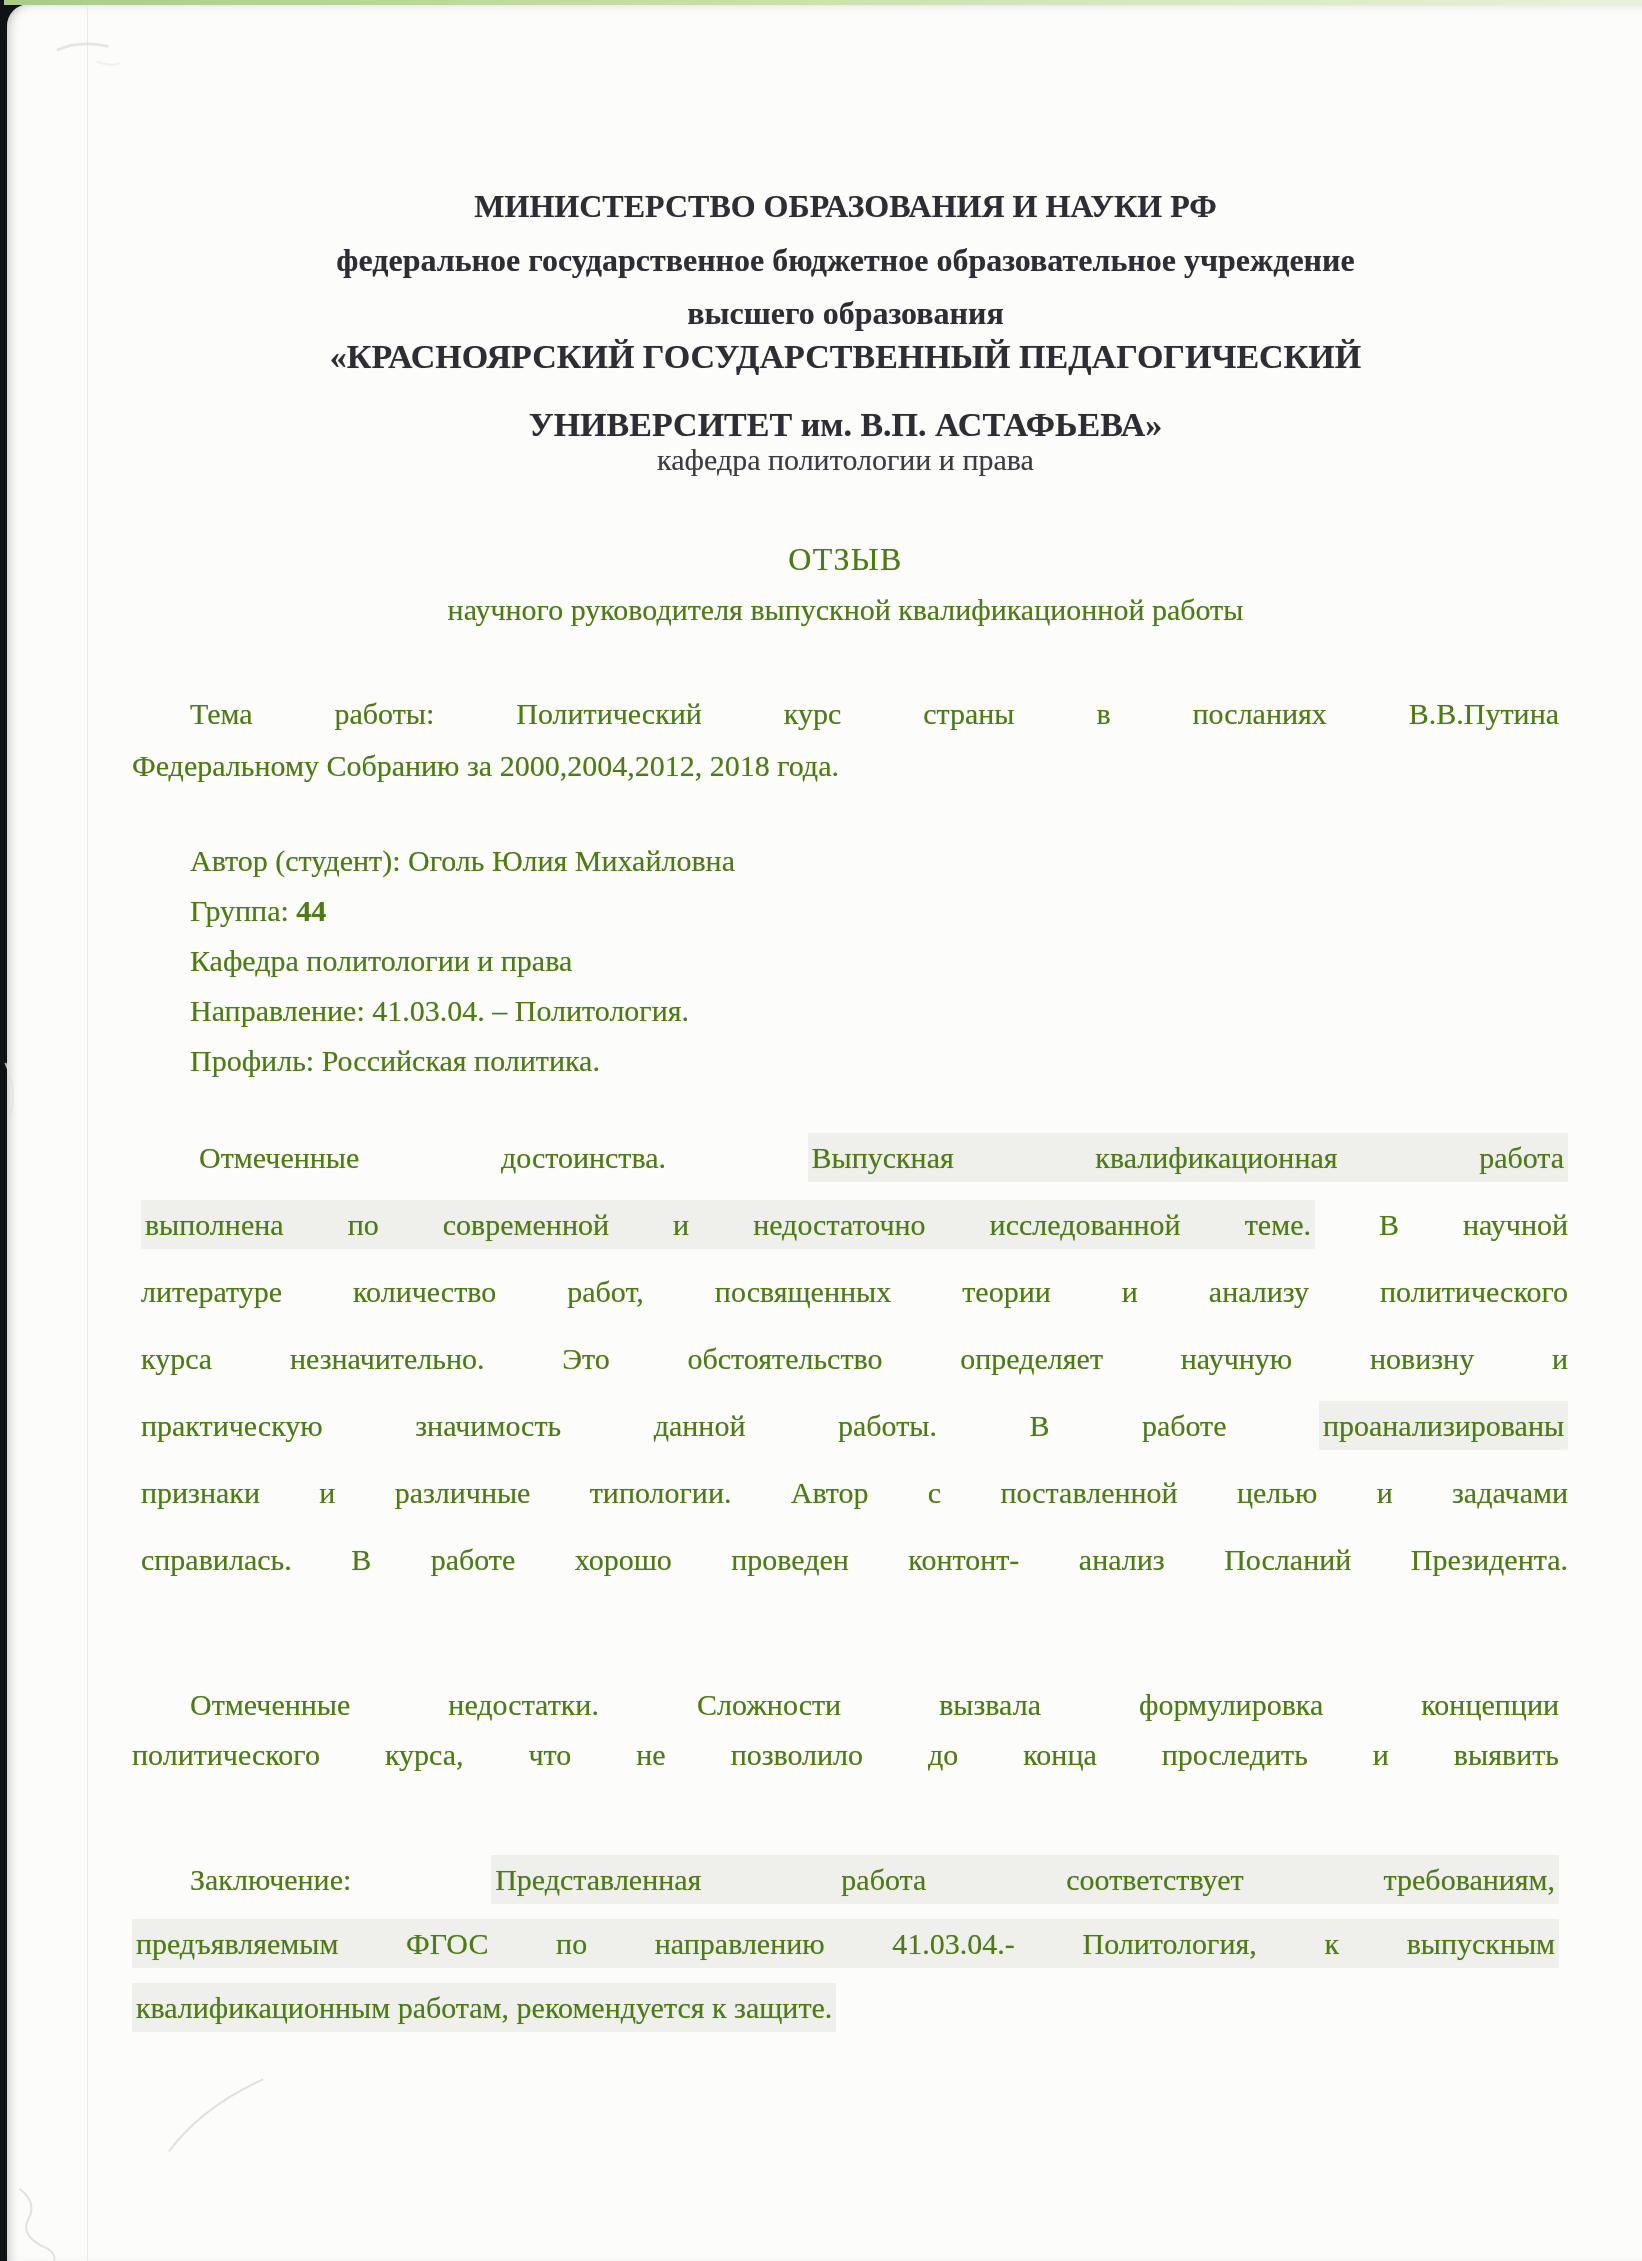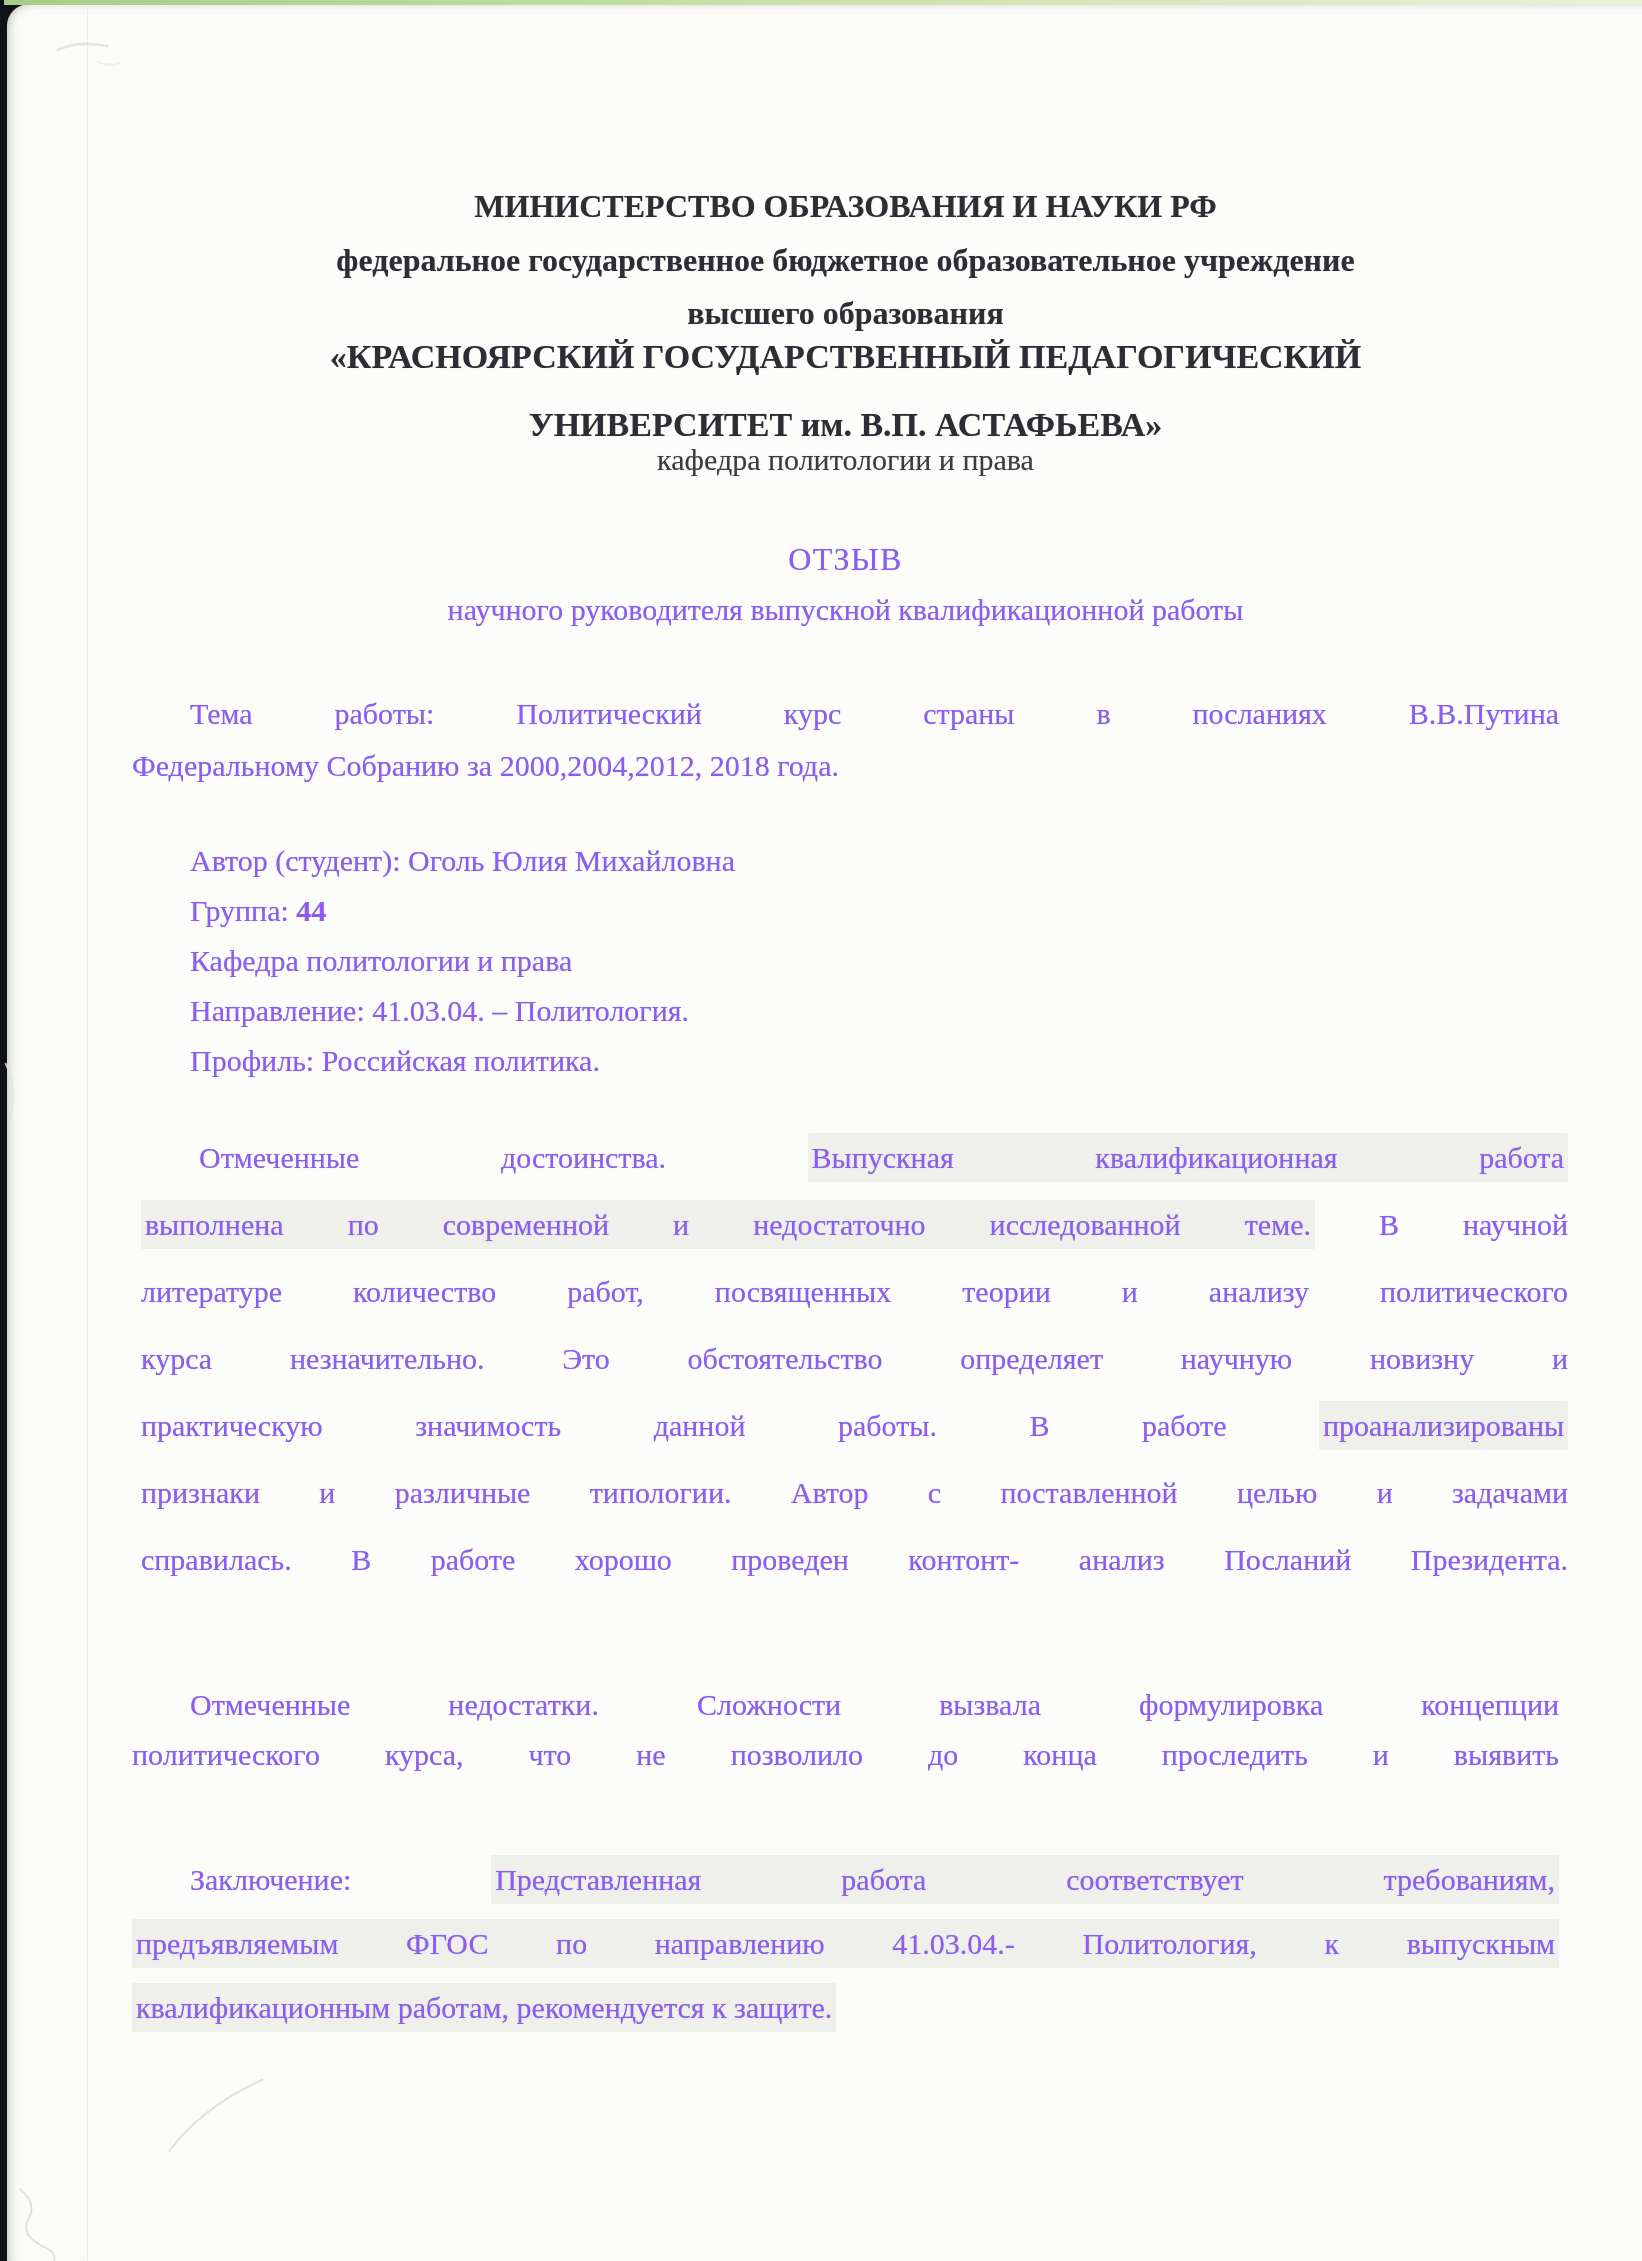--- a/index.html
+++ b/index.html
@@ -5,21 +5,21 @@
   html,body{margin:0;padding:0;background:#0f1316;}
   .page{position:relative;width:1643px;height:2261px;overflow:hidden;background:#0f1316;
         font-family:"Liberation Serif","DejaVu Serif",serif;padding-left:44px;}
   .paper{position:absolute;left:7px;top:3.9px;right:0;bottom:0;background:#fcfcfb;
          border-top-left-radius:22px;
          box-shadow:inset 9px 0 14px -10.3px rgba(0,0,0,.35), inset 0 7.7px 11.6px -9px rgba(120,120,105,.30);}
   .edge-top{position:absolute;left:3.9px;top:0;right:0;height:4.5px;z-index:3;
             background:linear-gradient(90deg,#a8cc86,#c2dda2 35%,#d8e9c0 70%,#e9f2dd);}
   .fold-line{position:absolute;left:87px;top:0;width:1.3px;height:100%;background:#eceae6;z-index:2;}
   .artifacts{position:absolute;left:0;top:0;z-index:2;}
-  .blk{position:absolute;left:132px;width:1427px;color:#8b5cf6;z-index:4;
+  .blk{position:absolute;left:132px;width:1427px;color:#4d7c0f;z-index:4;
        text-shadow:0 0 0.8px rgba(70,70,82,.45);}
   .ctr{text-align:center;}
   .b{font-weight:bold;}
   .hdr{font-weight:bold;color:#2e2d33;font-size:32px;line-height:1.1;}
   .hdr-big{font-size:34px;}
   .hdr-reg{font-weight:normal;color:#3c3b41;font-size:30px;}
   .doc-title{font-size:32px;letter-spacing:1.3px;}
   .doc-subtitle{font-size:30px;}
   .body-txt{font-size:30px;}
   .line{text-align:justify;text-align-last:justify;}

